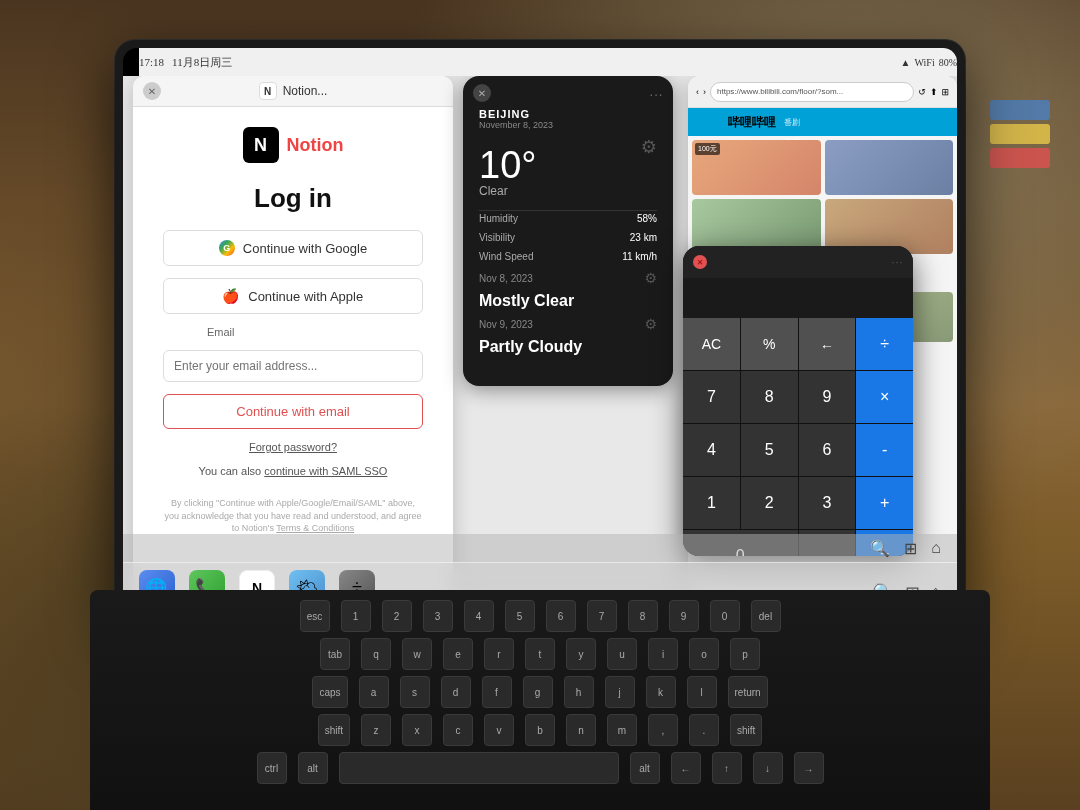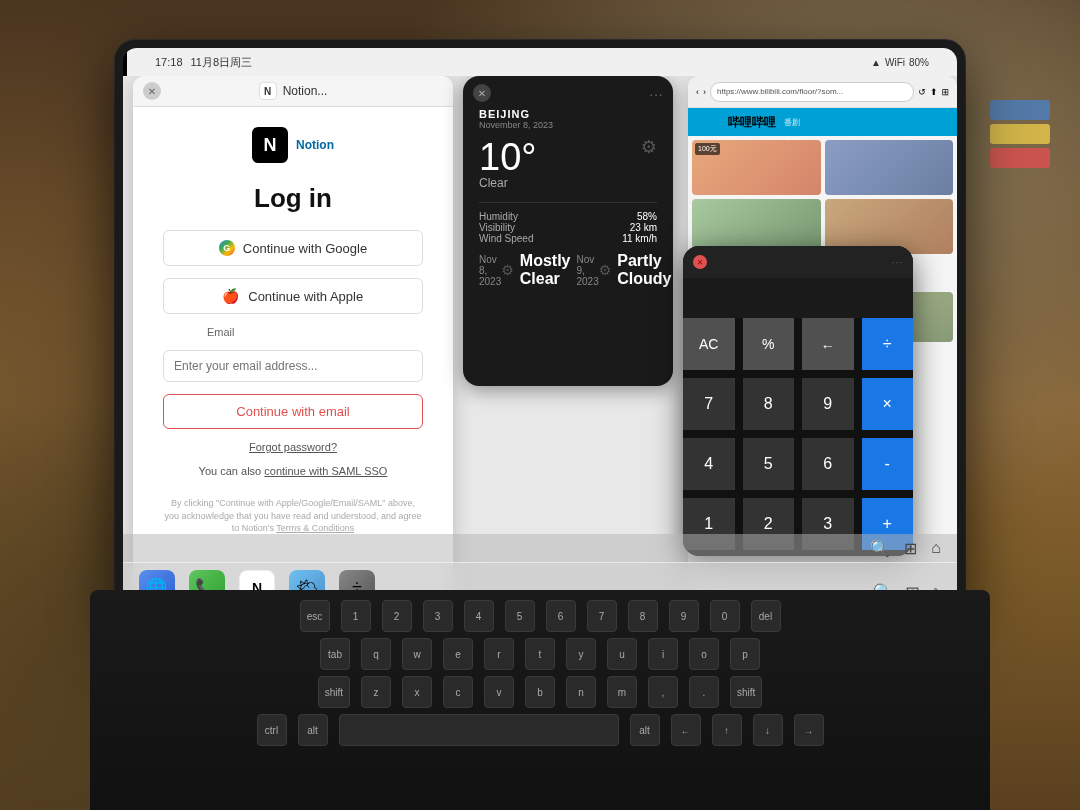--- a/index.html
+++ b/index.html
@@ -83,30 +83,31 @@
       height: 100%;
       background: #000;
       border-radius: 14px;
       overflow: hidden;
       position: relative;
     }
 
     
     .status-bar {
       position: absolute;
-      top: 0; left: 4px; right: 0;
+      top: 0; left: 16px; right: 0;
       height: 28px;
       background: #f0f0f0;
       display: flex;
       align-items: center;
       justify-content: space-between;
-      padding: 0 28px;
+      padding: 0 0;
       font-size: 11px;
       color: #333;
       z-index: 100;
+      font-family: Liberation Serif, serif;
     }
 
     .status-left { display: flex; gap: 8px; align-items: center; }
     .status-right { display: flex; gap: 4px; align-items: center; font-size: 10px; }
 
     
     .ipad-content {
       position: absolute;
       top: 28px; left: 0; right: 0; bottom: 0;
       display: flex;
@@ -201,23 +202,23 @@
       border-radius: 6px;
       display: flex;
       align-items: center;
       justify-content: center;
       color: #fff;
       font-size: 18px;
       font-weight: bold;
     }
 
     .notion-logo-text {
-      font-size: 12px;
+      font-size: 18px;
       font-weight: 600;
-      color: #0369a1;
+      color: #ef4444;
     }
 
     .login-title {
       font-size: 26px;
       font-weight: 700;
       color: #111;
       margin: 4px 0;
     }
 
     .auth-btn {
@@ -349,21 +350,21 @@
       font-size: 11px;
       font-weight: 700;
       letter-spacing: 1px;
       color: #fff;
       margin-top: 16px;
     }
 
     .weather-date {
       font-size: 9px;
       color: #888;
-      margin-bottom: 8px;
+      margin-bottom: 16px;
     }
 
     .weather-temp {
       font-size: 38px;
       font-weight: 300;
       color: #fff;
       line-height: 1;
     }
 
     .weather-condition {
@@ -375,41 +376,42 @@
     .weather-gear {
       position: absolute;
       right: 16px;
       top: 60px;
       font-size: 18px;
       color: #555;
     }
 
     .weather-stats {
       border-top: 1px solid #333;
-      padding-top: 8px;
+      padding-top: 2px;
       display: flex;
       flex-direction: column;
-      gap: 0;
+      gap: 8px;
     }
 
     .weather-stat-row {
       display: flex;
       justify-content: space-between;
       font-size: 10px;
       color: #aaa;
     }
 
     .weather-stat-val {
       color: #fff;
       font-weight: 500;
     }
 
     .weather-forecast {
       margin-top: 8px;
       display: flex;
+      flex-direction: column;
       gap: 6px;
     }
 
     .forecast-item {
       display: flex;
       justify-content: space-between;
       align-items: center;
       font-size: 10px;
     }
 
@@ -583,21 +585,21 @@
       justify-content: flex-end;
       padding: 0 16px;
       font-size: 22px;
       color: #fff;
       font-weight: 300;
     }
 
     .calc-buttons {
       display: grid;
       grid-template-columns: repeat(4, 1fr);
-      gap: 8px;
+      gap: 1px;
       background: #111;
       flex: 1;
     }
 
     .calc-btn {
       height: 52px;
       display: flex;
       align-items: center;
       justify-content: center;
       font-size: 16px;
@@ -936,20 +938,33 @@
       <div class="key">e</div>
       <div class="key">r</div>
       <div class="key">t</div>
       <div class="key">y</div>
       <div class="key">u</div>
       <div class="key">i</div>
       <div class="key">o</div>
       <div class="key">p</div>
     </div>
     <div class="keyboard-row">
+      <div class="key">caps</div>
+      <div class="key">a</div>
+      <div class="key">s</div>
+      <div class="key">d</div>
+      <div class="key">f</div>
+      <div class="key">g</div>
+      <div class="key">h</div>
+      <div class="key">j</div>
+      <div class="key">k</div>
+      <div class="key">l</div>
+      <div class="key">return</div>
+    </div>
+    <div class="keyboard-row">
       <div class="key">shift</div>
       <div class="key">z</div>
       <div class="key">x</div>
       <div class="key">c</div>
       <div class="key">v</div>
       <div class="key">b</div>
       <div class="key">n</div>
       <div class="key">m</div>
       <div class="key">,</div>
       <div class="key">.</div>

